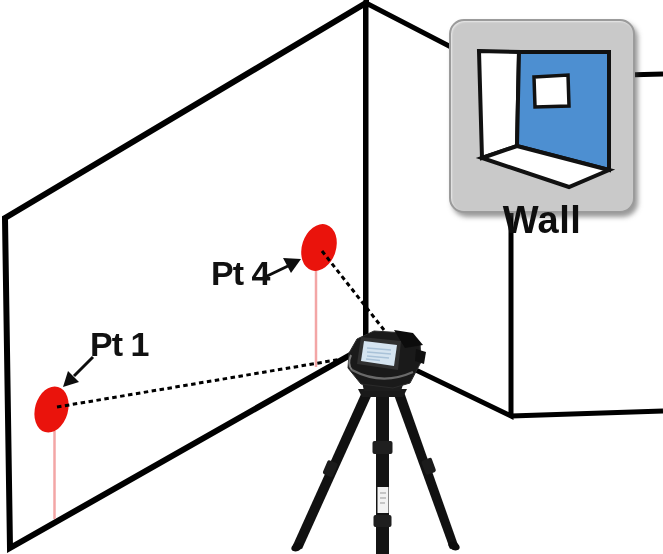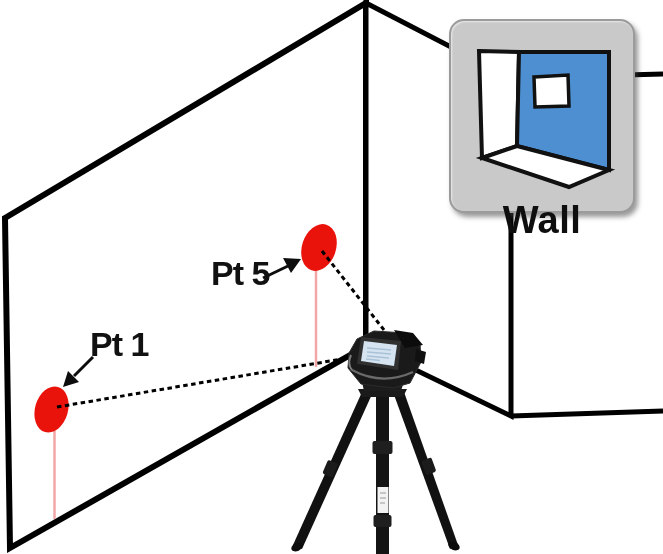--- a/index.html
+++ b/index.html
@@ -87,21 +87,21 @@
       <polygon points="361,337 401,341 398,370 357,364" fill="#303030"></polygon>
       <polygon points="364,341 397,345 394,366 361,361" fill="#d5e4f0"></polygon>
       <path d="M367,348 l24,2 M367,352 l24,2 M367,356 l22,2 M366,359 l14,1.5" stroke="#a9c2d8" stroke-width="1.3" fill="none"></path>
 
       <path d="M352,370 Q382,386 413,372" stroke="#6a6a6a" stroke-width="2.2" fill="none"></path>
       <path d="M351,355 q-4,9 1,15" stroke="#7d7d7d" stroke-width="2" fill="none"></path>
     </g>
   </svg>
 
   <div class="pt-label" id="pt1-label">Pt 1</div>
-  <div class="pt-label" id="pt2-label">Pt 5</div>
+  <div class="pt-label" id="pt2-label">Pt 4</div>
 
   <div id="inset-card" style="background-color: rgb(201, 201, 201);">
     <svg width="186" height="249" viewBox="0 0 186 249">
 
       <polygon points="28,30 68,31 66,125 31,137" fill="#ffffff" stroke="#111111" stroke-width="4" stroke-linejoin="miter"></polygon>
 
       <polygon points="68,31 158,31 158,149 66,125" fill="#4d8fd1" stroke="#111111" stroke-width="4" stroke-linejoin="miter"></polygon>
 
       <polygon points="31,137 66,125 158,149 118,166" fill="#ffffff" stroke="#111111" stroke-width="4" stroke-linejoin="miter"></polygon>
 

